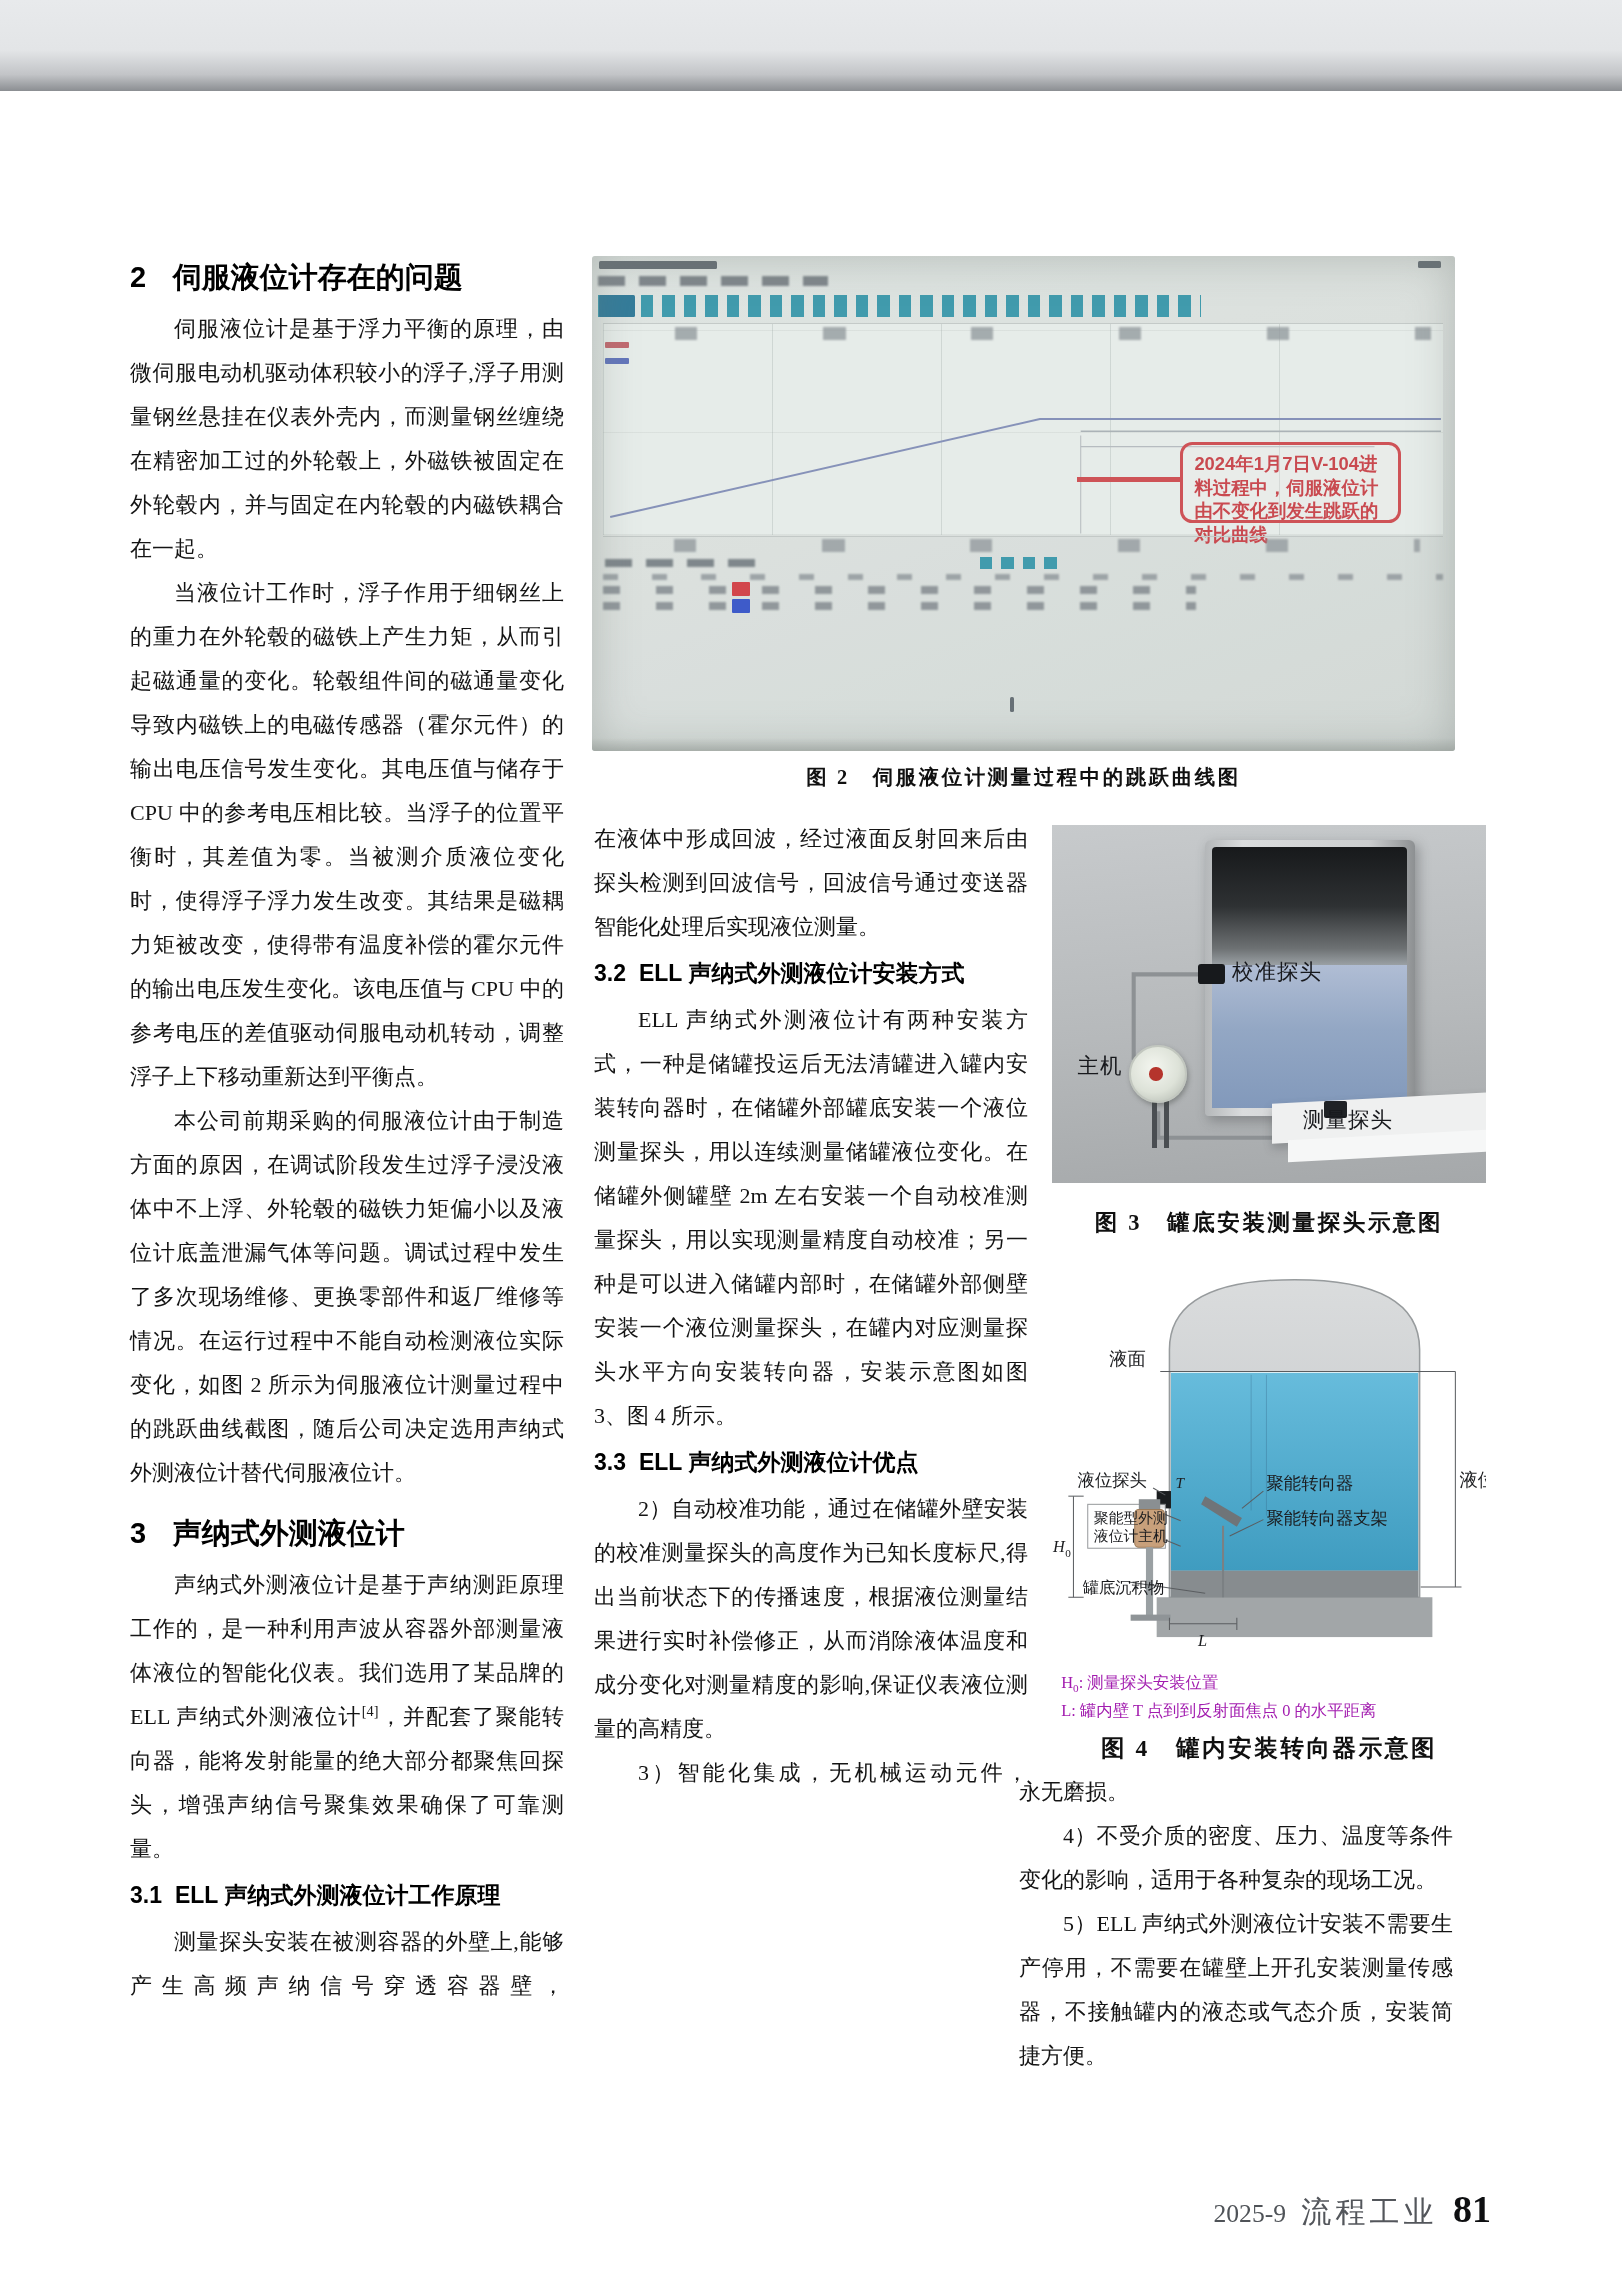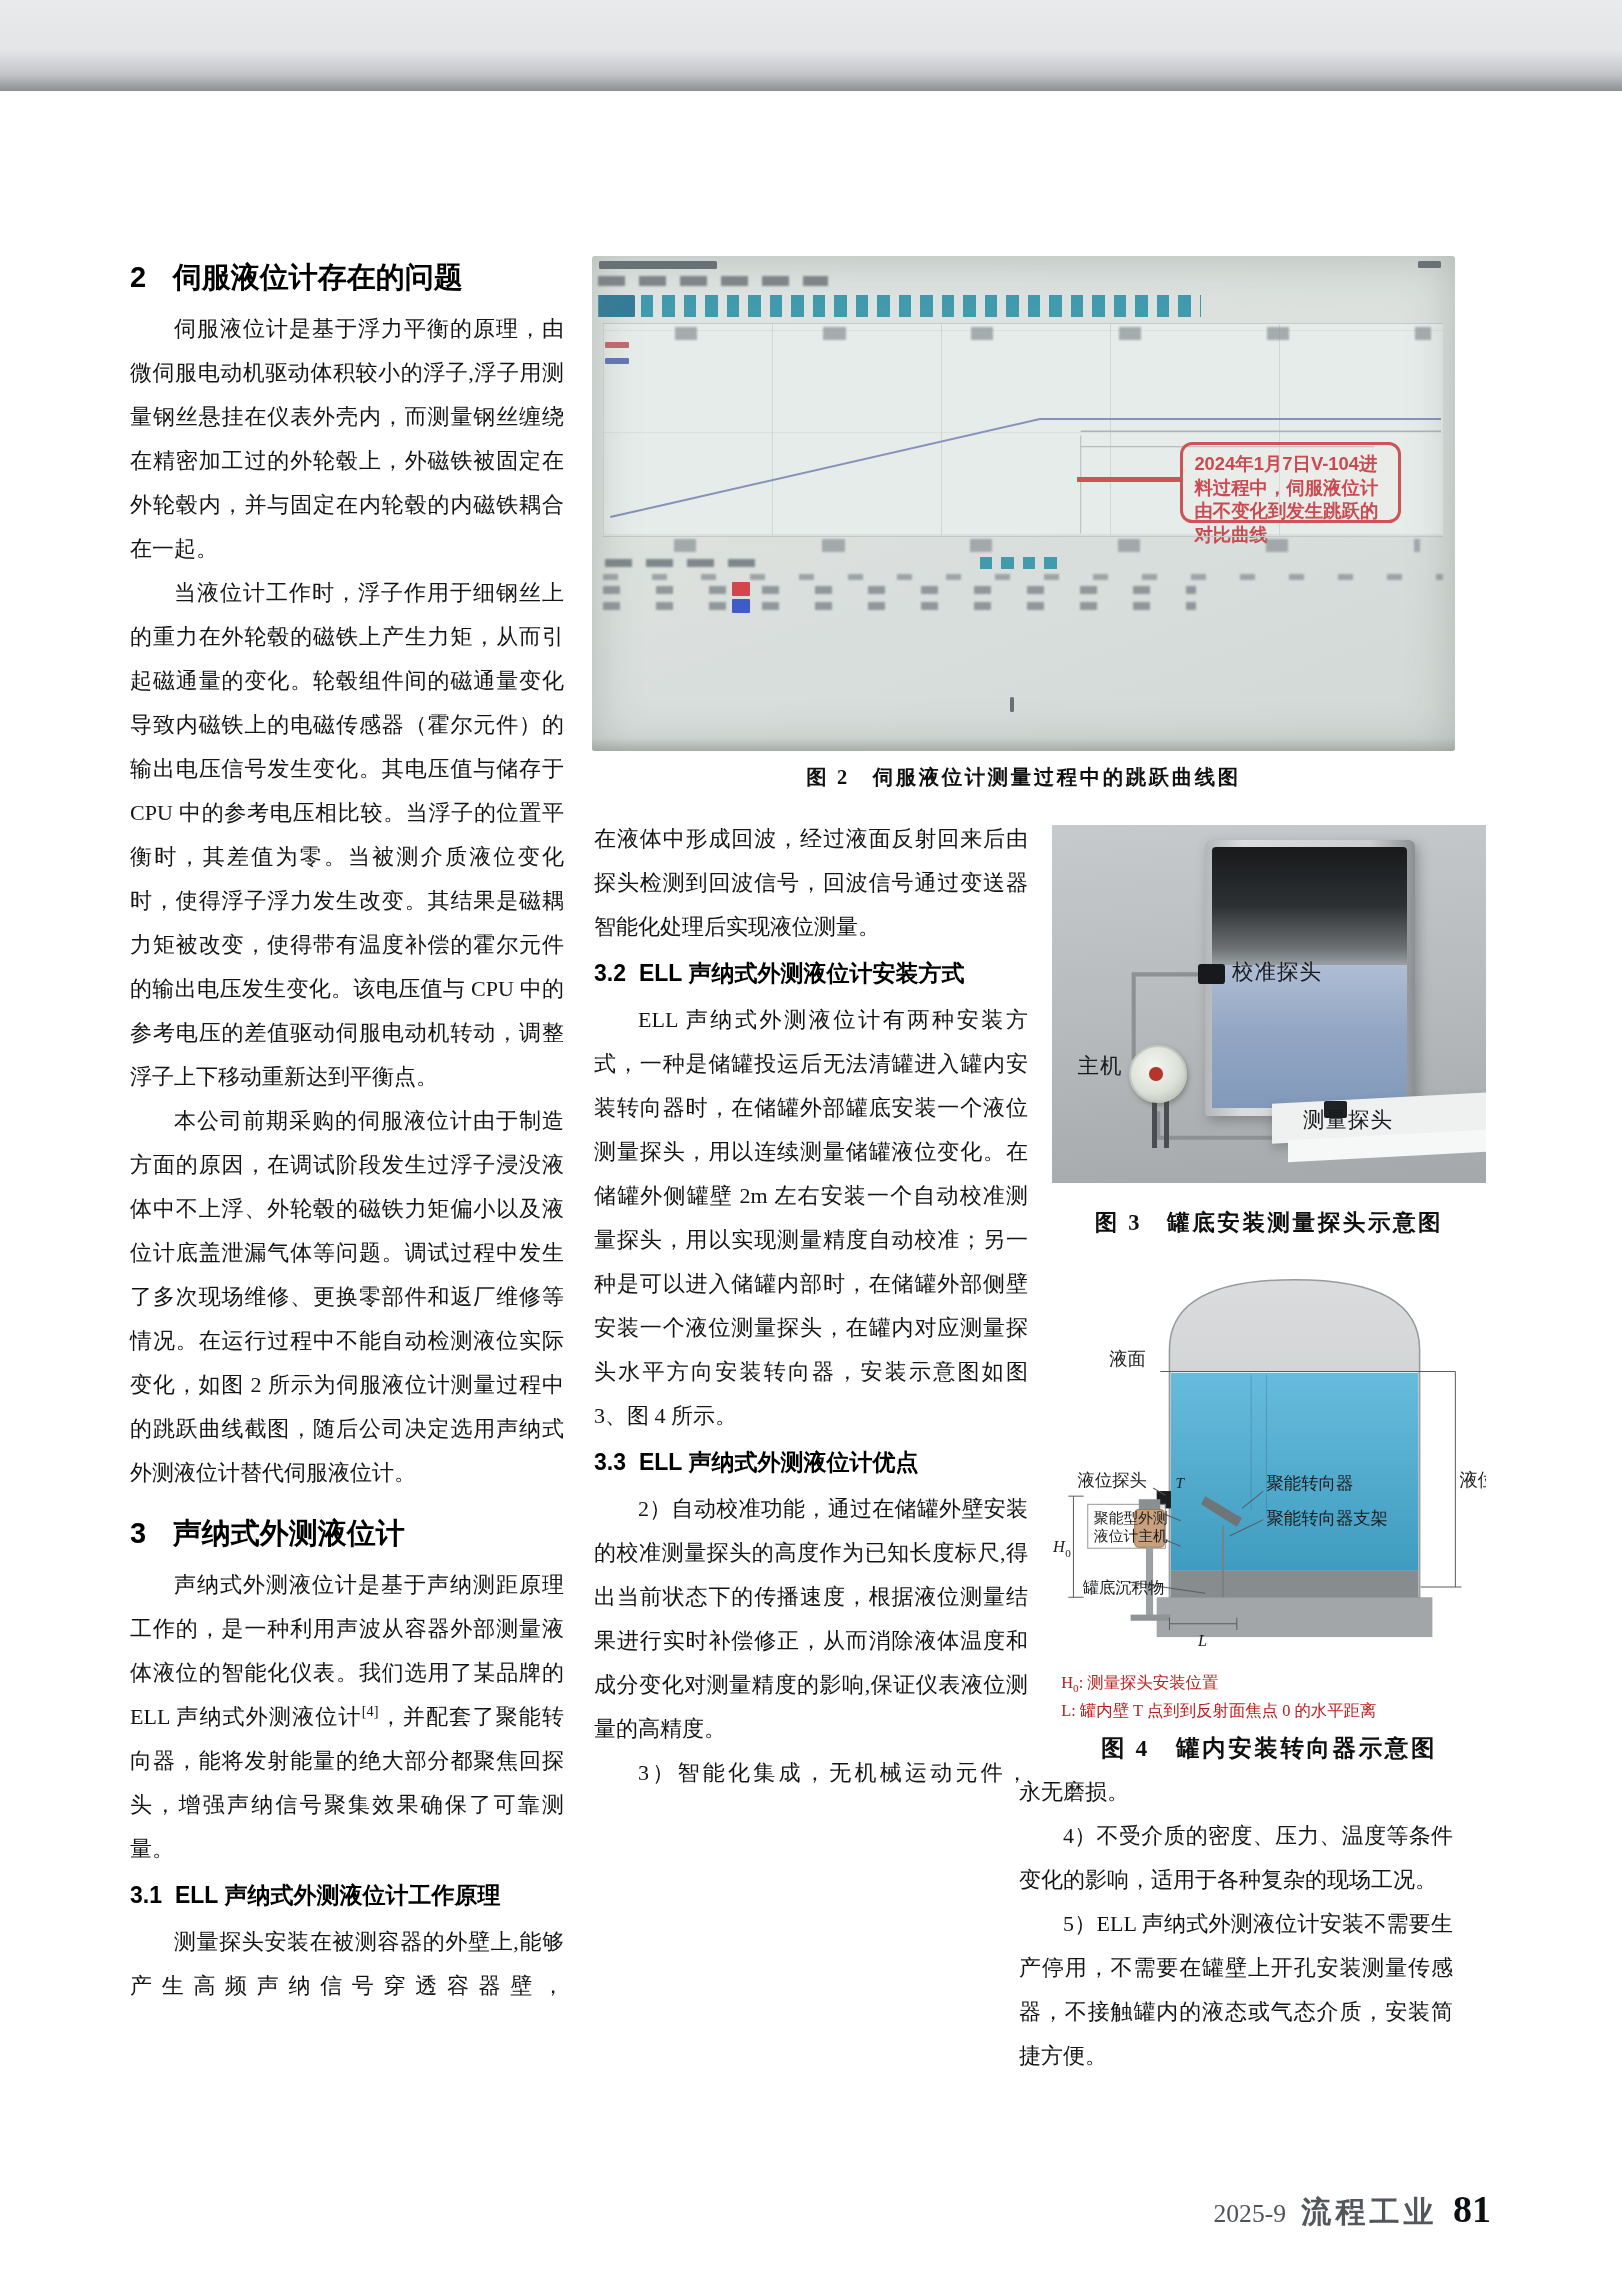--- a/index.html
+++ b/index.html
@@ -83,27 +83,27 @@
   .f3-host{position:absolute;left:77px;top:220px;width:54px;height:54px;border-radius:50%;
     background:radial-gradient(circle at 42% 38%,#f4f6f0 0%,#dde2d8 55%,#adb3ab 100%);
     border:2px solid #c2c7bf;box-shadow:1.5px 2.6px 5.1px rgba(60,64,60,.4);}
   .f3-host .dot{position:absolute;left:18.4px;top:20.4px;width:13.3px;height:13.3px;border-radius:50%;background:#b5342c;}
   .f3-leg{position:absolute;width:5.1px;height:57px;background:#4a4e52;}
   .f3-label{position:absolute;font-size:21.5px;color:#17181c;letter-spacing:1px;}
 
   
   .fig4{position:absolute;left:1052px;top:1260px;width:434px;}
   .fig4 svg{display:block;}
-  .fig4-notes{margin:3.1px 0 0 9.2px;font-size:16.4px;line-height:22.5px;color:#b91c1c;}
+  .fig4-notes{margin:3.1px 0 0 9.2px;font-size:16.4px;line-height:22.5px;color:#a21caf;}
   .fig4-notes sub{font-size:11.2px;}
 
   
   .footer{position:absolute;right:132px;top:2187px;display:flex;align-items:baseline;gap:15.3px;}
   .footer .issue{font-size:25.6px;color:#4f5358;}
-  .footer .journal{font-size:30px;font-weight:bold;color:#53565b;letter-spacing:4.1px;}
+  .footer .journal{font-size:30px;font-weight:normal;color:#53565b;letter-spacing:4.1px;}
   .footer .pagenum{font-size:38px;font-weight:bold;color:#0e0f11;}
 
   .svgtext{font-family:"Liberation Serif","DejaVu Serif",serif;fill:#1b1c1f;}
 </style>
 </head>
 <body>
 
 <div class="page">
 
   <div class="header-band"></div>

